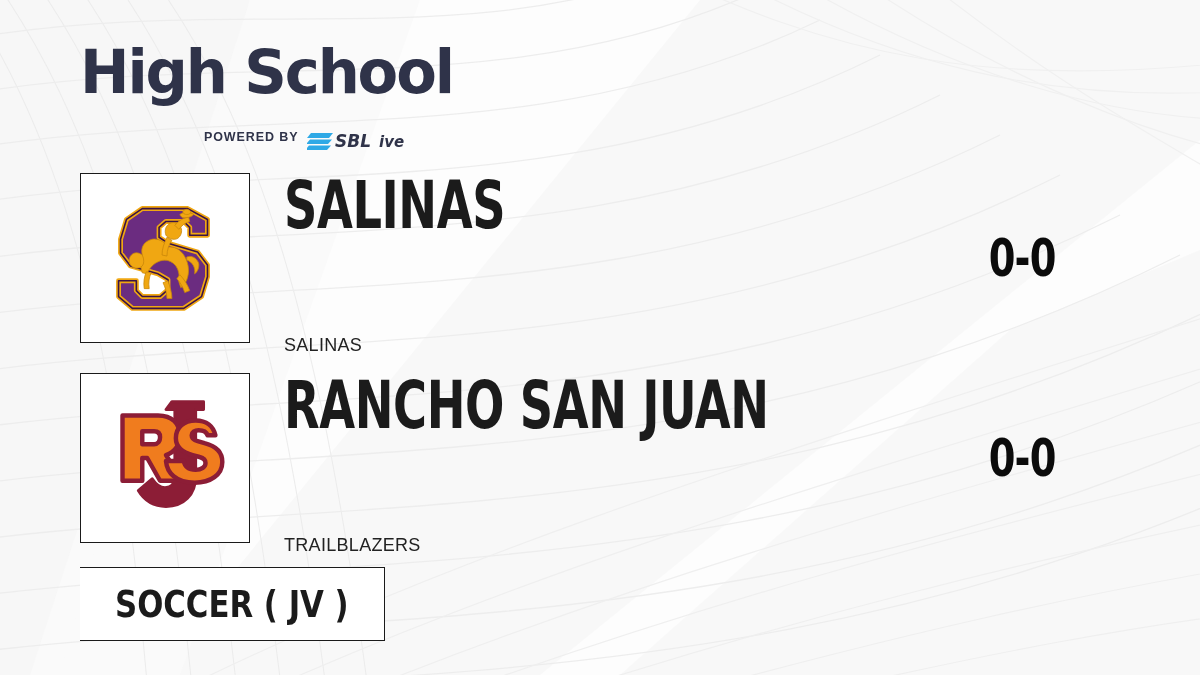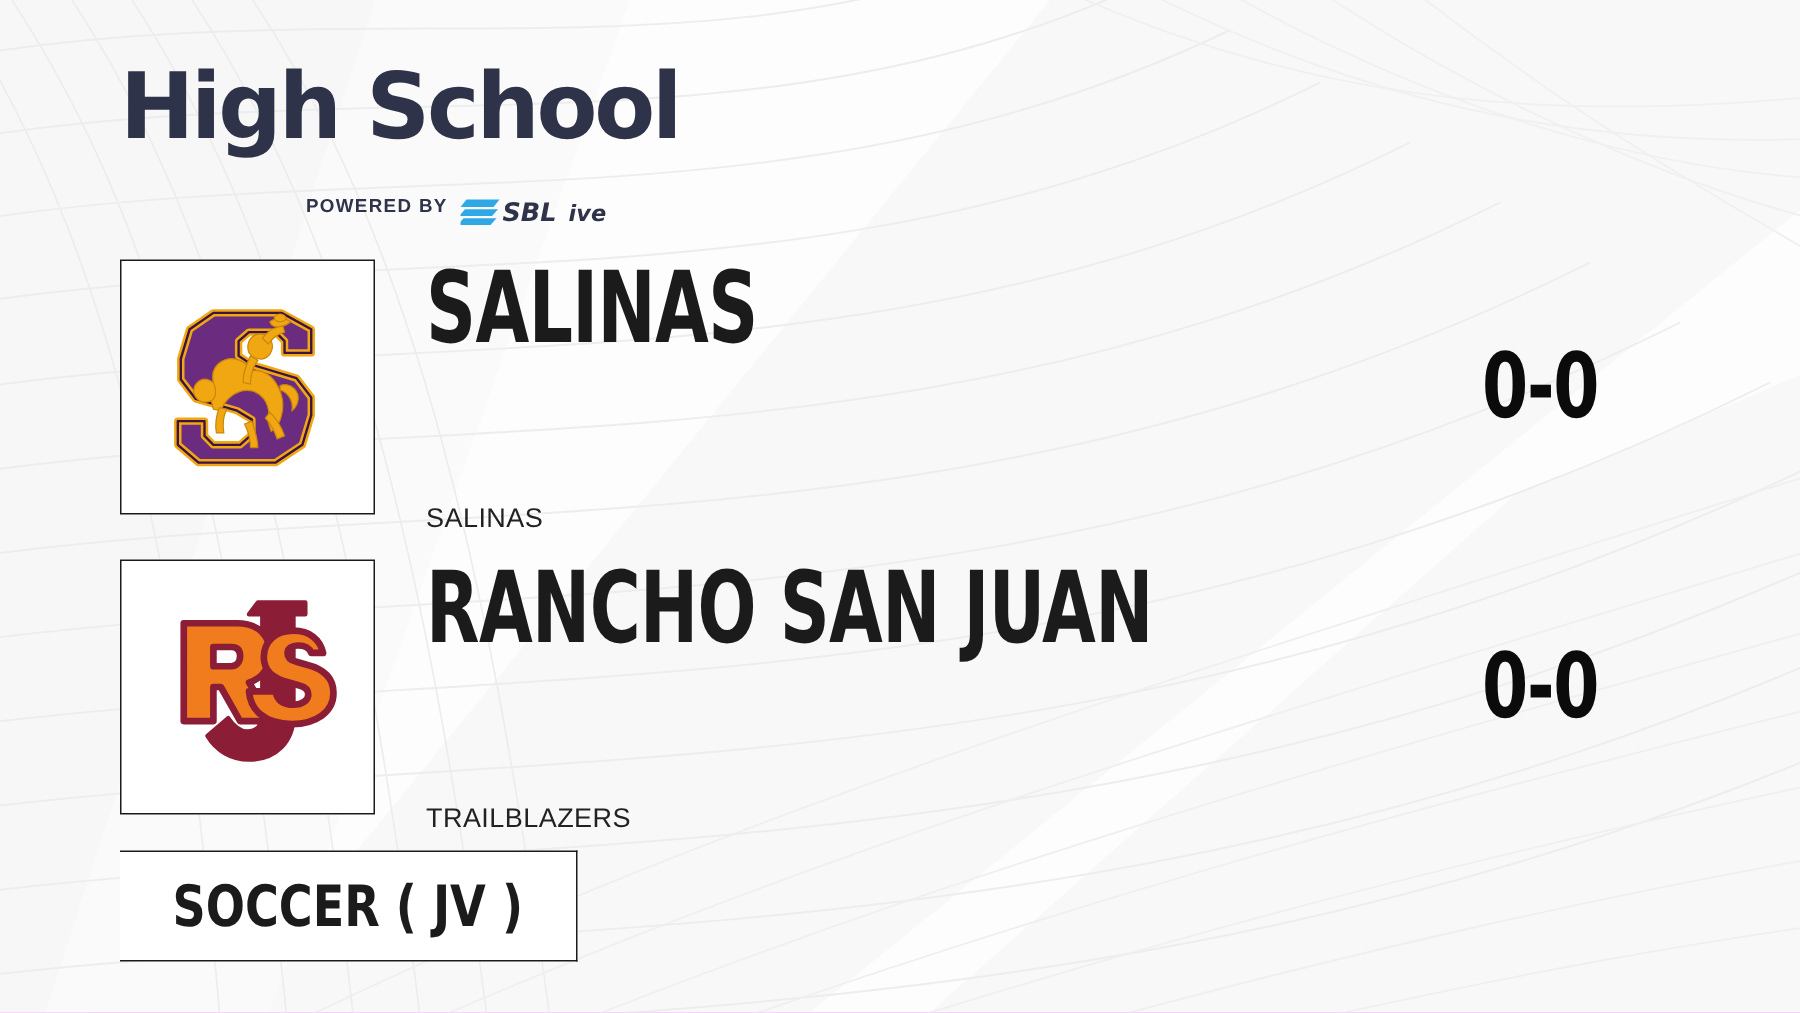--- a/index.html
+++ b/index.html
@@ -10,21 +10,21 @@
     background:#ffffff;
     overflow:hidden;
     position:relative;
   }
 
   
   #stage {
     position:relative;
     width:1200px;
     height:675px;
-    background:#d946ef;
+    background:#f97316;
     overflow:hidden;
   }
 
   
   .bg-layer { position:absolute; inset:0; pointer-events:none; }
   .bg-svg { width:100%; height:100%; display:block; }
 
   
   .brand {
     position:absolute;
@@ -120,28 +120,28 @@
     font-weight:normal;
     font-size:18px;
     line-height:20px;
     letter-spacing:0.3px;
     color:#222222;
     white-space:nowrap;
   }
 
   .team-score {
     position:absolute;
-    right:4px;
+    right:14px;
     width:1140px;
     top:50px;
     text-align:right;
     padding-right:130px;
     font-family:"DejaVu Sans Condensed","Liberation Sans Narrow","Liberation Sans", sans-serif;
     font-weight:bold;
-    font-size:60px;
+    font-size:52px;
     line-height:70px;
     letter-spacing:-1px;
     color:#0b0b0b;
   }
   .team-score span {
     display:inline-block;
     transform:scaleX(0.82);
     transform-origin:right center;
   }
 

